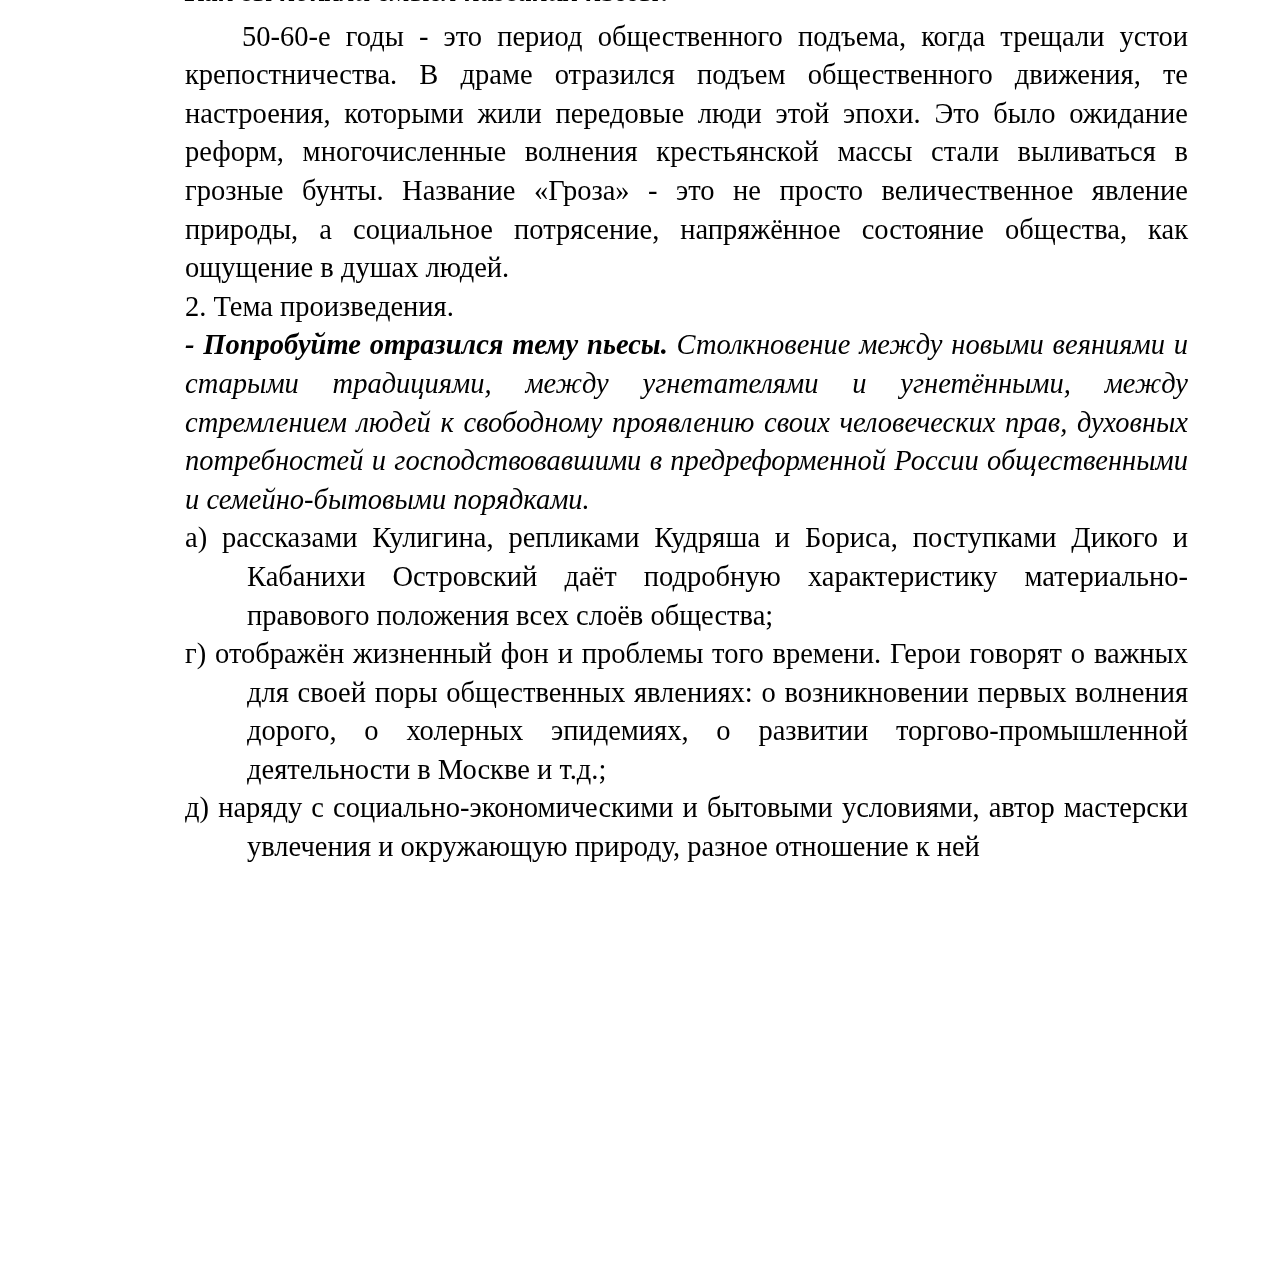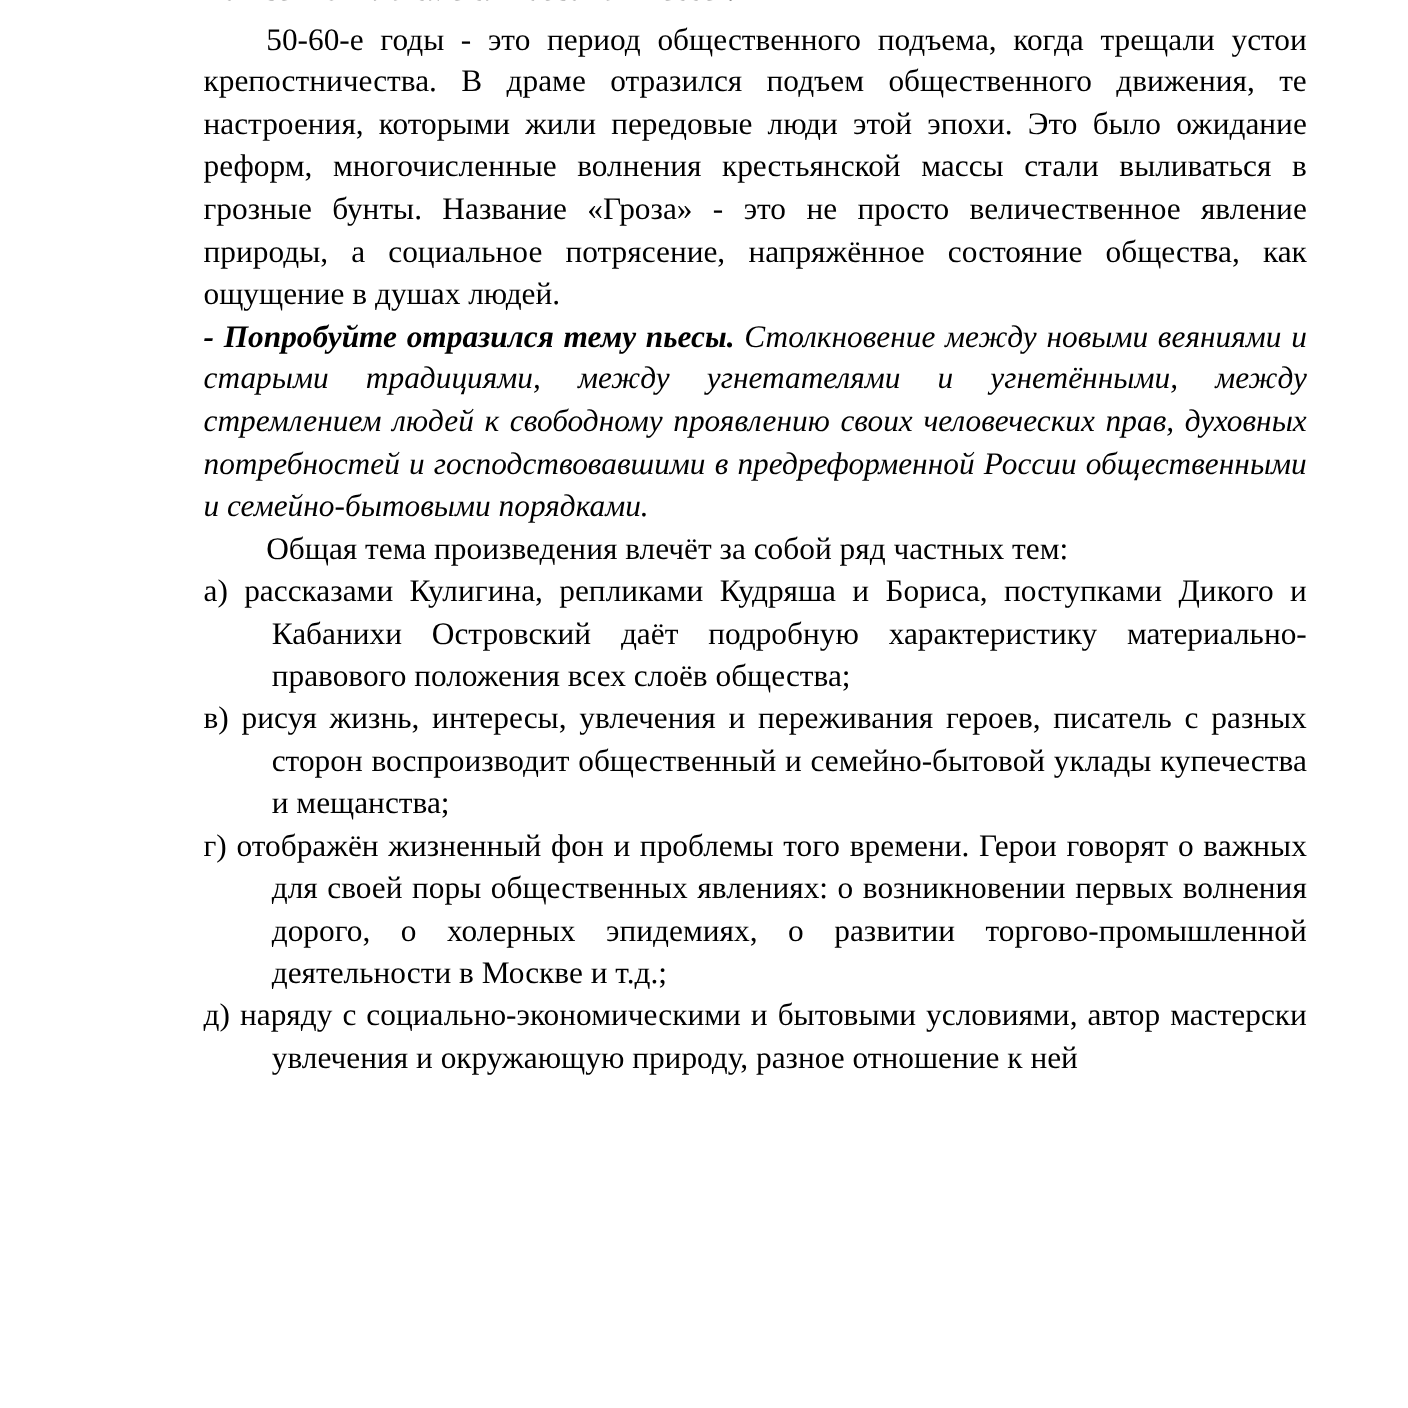--- a/index.html
+++ b/index.html
@@ -40,27 +40,26 @@
 </head>
 <body style="background: rgb(255, 255, 255);">
 
 <div class="doc" style="color: rgb(0, 0, 0);">
 
   <p class="heading">Как вы поняли смысл названия пьесы?</p>
 
   <p class="indent">50-60-е годы - это период общественного подъема, когда трещали устои крепостничества. В драме отразился подъем общественного движения, те настроения, которыми жили передовые люди этой эпохи. Это было ожидание реформ, многочисленные волнения крестьянской массы стали выливаться в грозные бунты. Название «Гроза» - это не просто величественное явление природы, а социальное потрясение, напряжённое состояние общества, как ощущение в душах людей.</p>
 
 
+  <p>2. Тема произведения.</p>
 
   <p><span class="bi">- Попробуйте отразился тему пьесы.</span> <span class="it">Столкновение между новыми веяниями и старыми традициями, между угнетателями и угнетёнными, между стремлением людей к свободному проявлению своих человеческих прав, духовных потребностей и господствовавшими в предреформенной России общественными и семейно-бытовыми порядками.</span></p>
 
-  <p class="indent">Общая тема произведения влечёт за собой ряд частных тем:</p>
 
   <p class="list-item"><span>а)</span> <span>рассказами Кулигина, репликами Кудряша и Бориса, поступками Дикого и Кабанихи Островский даёт подробную характеристику материально-правового положения всех слоёв общества;</span></p>
 
 
-  <p class="list-item"><span>в)</span> <span>рисуя жизнь, интересы, увлечения и переживания героев, писатель с разных сторон воспроизводит общественный и семейно-бытовой уклады купечества и мещанства;</span></p>
 
   <p class="list-item"><span>г)</span> <span>отображён жизненный фон и проблемы того времени. Герои говорят о важных для своей поры общественных явлениях: о возникновении первых волнения дорого, о холерных эпидемиях, о развитии торгово-промышленной деятельности в Москве и т.д.;</span></p>
 
   <p class="list-item"><span>д)</span> <span>наряду с социально-экономическими и бытовыми условиями, автор мастерски увлечения и окружающую природу, разное отношение к ней</span></p>
 
 </div>
 
 </body></html>

